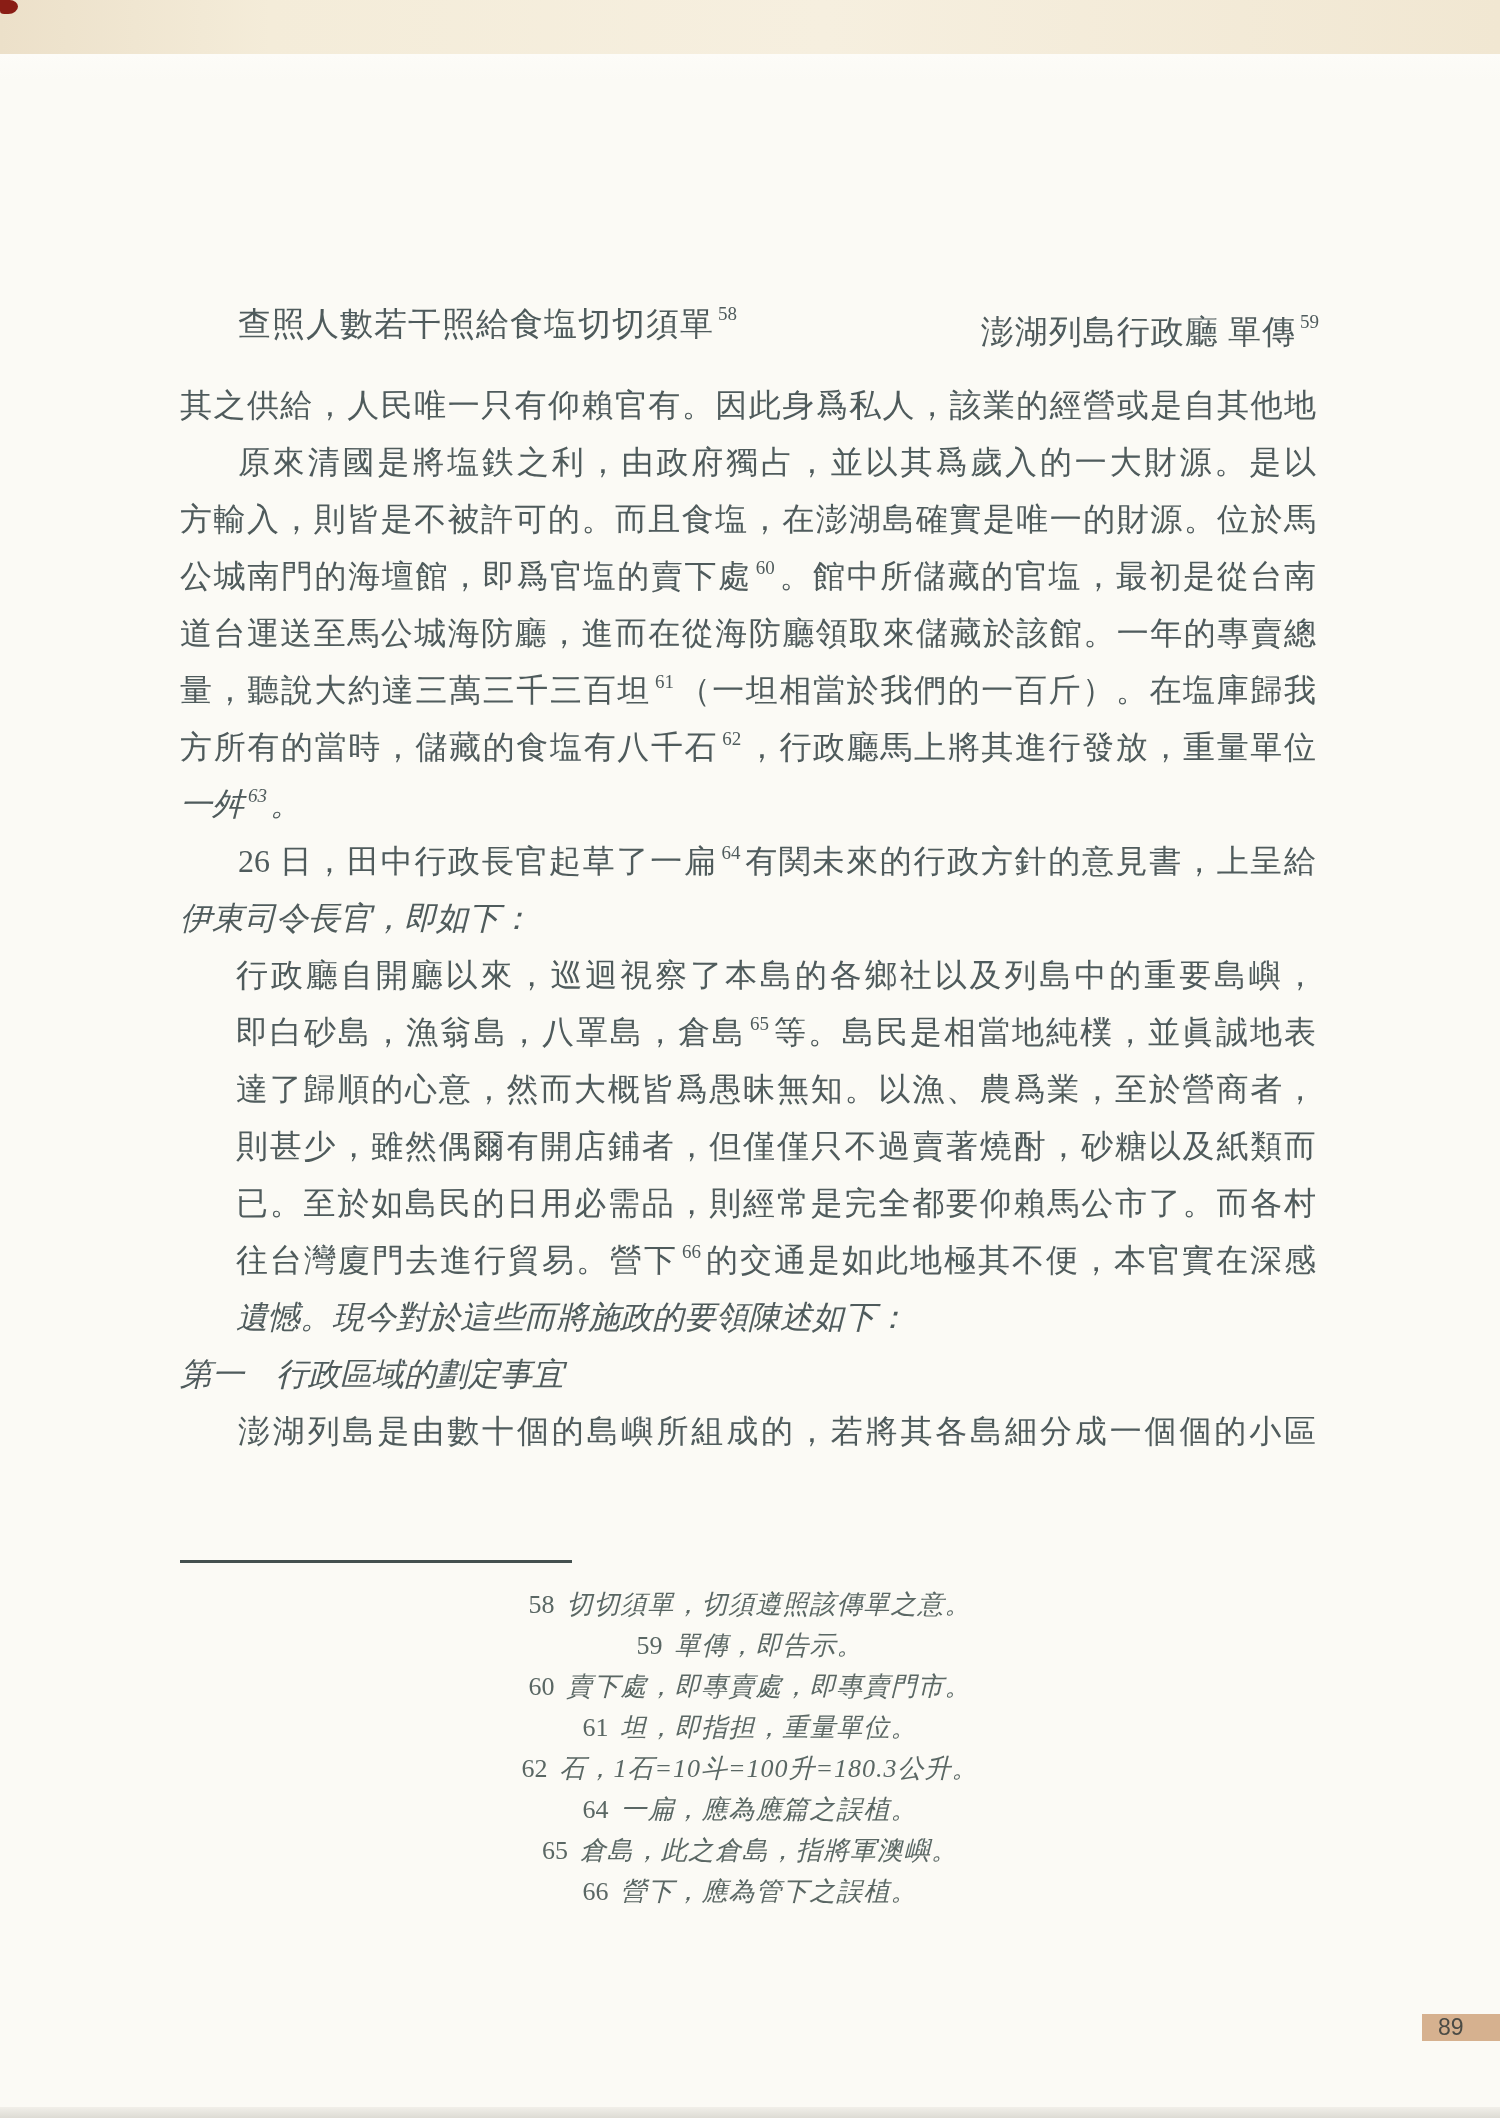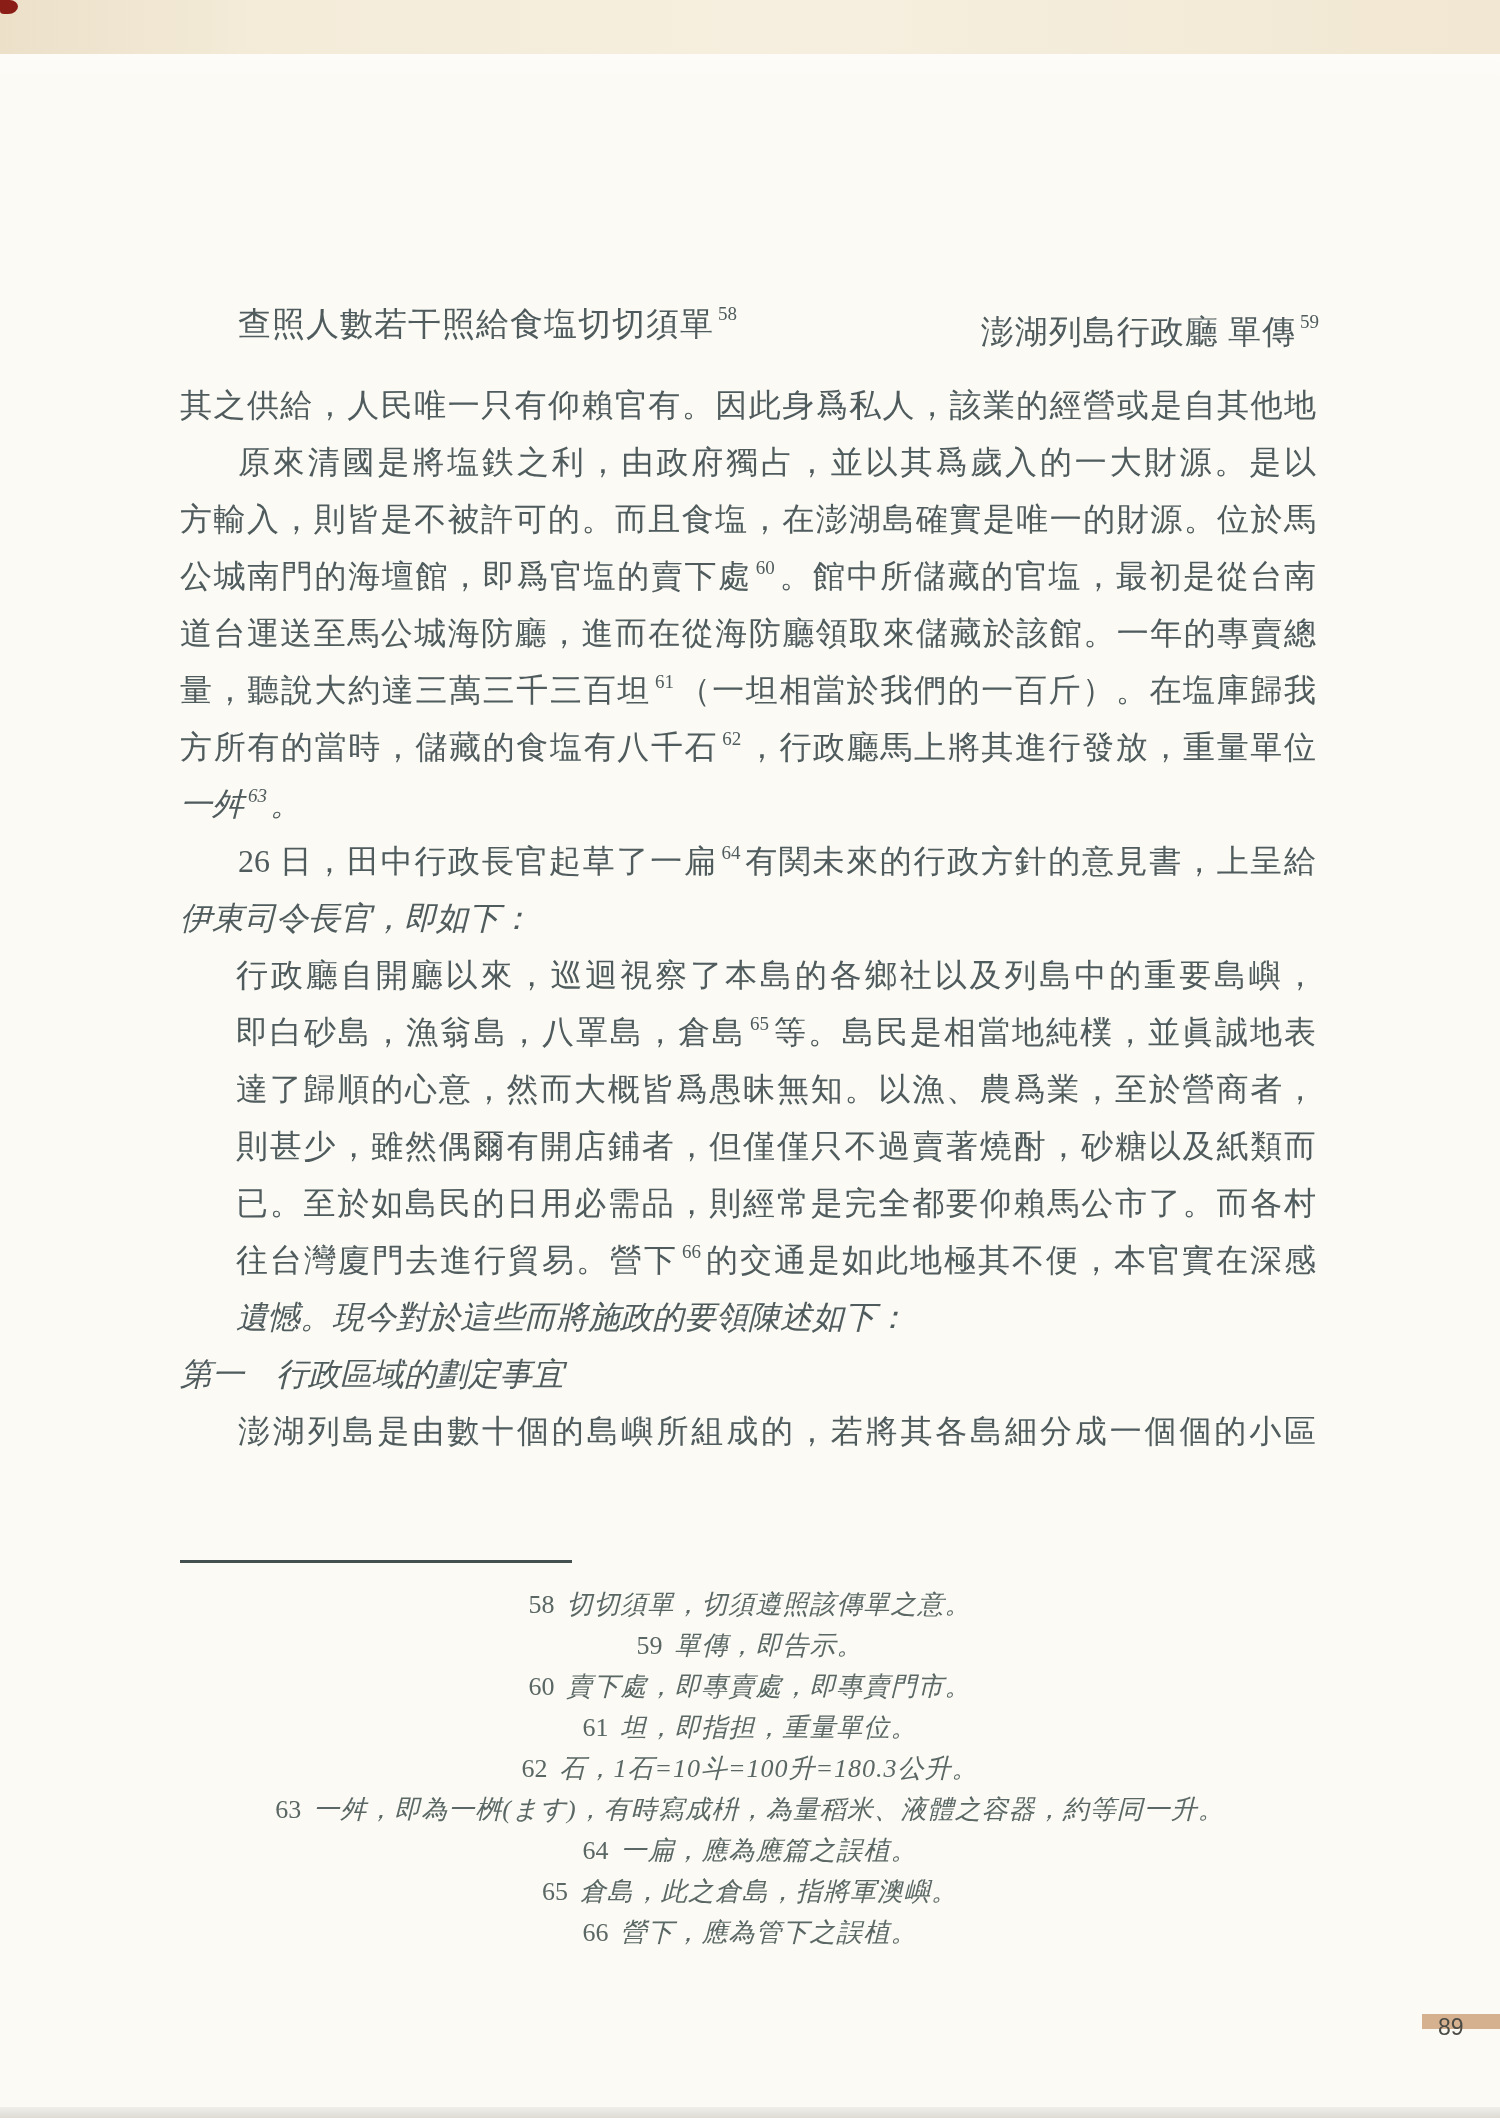--- a/index.html
+++ b/index.html
@@ -66,21 +66,21 @@
   }
   .footnotes{
     position:absolute;left:168px;top:1584px;width:1160px;
     font-size:26px;color:#5a6764;
   }
   .fn-line{height:41px;line-height:41px;white-space:nowrap;text-align:center;}
   .fn-num{display:inline-block;min-width:34px;margin-right:8px;font-style:normal;}
   .fn-text{font-style:italic;letter-spacing:1px;}
   .page-tab{
     position:absolute;right:0;top:2014px;
-    width:78px;height:15px;
+    width:78px;height:27px;
     background:#d6b18f;
     color:#4b4b45;
     font-size:23px;line-height:27px;
     font-family:"Liberation Sans","DejaVu Sans",sans-serif;
     padding-left:16px;box-sizing:border-box;
   }
 </style>
 </head>
 <body>
 
@@ -114,19 +114,18 @@
     <div class="line first"><span>澎湖列島是由數十個的島嶼所組成的，若將其各島細分成一個個的小區</span></div>
   </div>
 
 <div class="fn-rule"></div>
 <div class="footnotes">
     <div class="fn-line"><span class="fn-num">58</span><span class="fn-text">切切須單，切須遵照該傳單之意。</span></div>
     <div class="fn-line"><span class="fn-num">59</span><span class="fn-text">單傳，即告示。</span></div>
     <div class="fn-line"><span class="fn-num">60</span><span class="fn-text">賣下處，即專賣處，即專賣門市。</span></div>
     <div class="fn-line"><span class="fn-num">61</span><span class="fn-text">坦，即指担，重量單位。</span></div>
     <div class="fn-line"><span class="fn-num">62</span><span class="fn-text">石，1石=10斗=100升=180.3公升。</span></div>
-    <div class="fn-line"><span class="fn-num">63</span><span class="fn-text">一舛，即為一桝(ます)，有時寫成枡，為量稻米、液體之容器，約等同一升。</span></div>
     <div class="fn-line"><span class="fn-num">64</span><span class="fn-text">一扁，應為應篇之誤植。</span></div>
     <div class="fn-line"><span class="fn-num">65</span><span class="fn-text">倉島，此之倉島，指將軍澳嶼。</span></div>
     <div class="fn-line"><span class="fn-num">66</span><span class="fn-text">營下，應為管下之誤植。</span></div>
   </div>
 
 <div class="page-tab"><span>89</span></div>
 
 </body></html>

